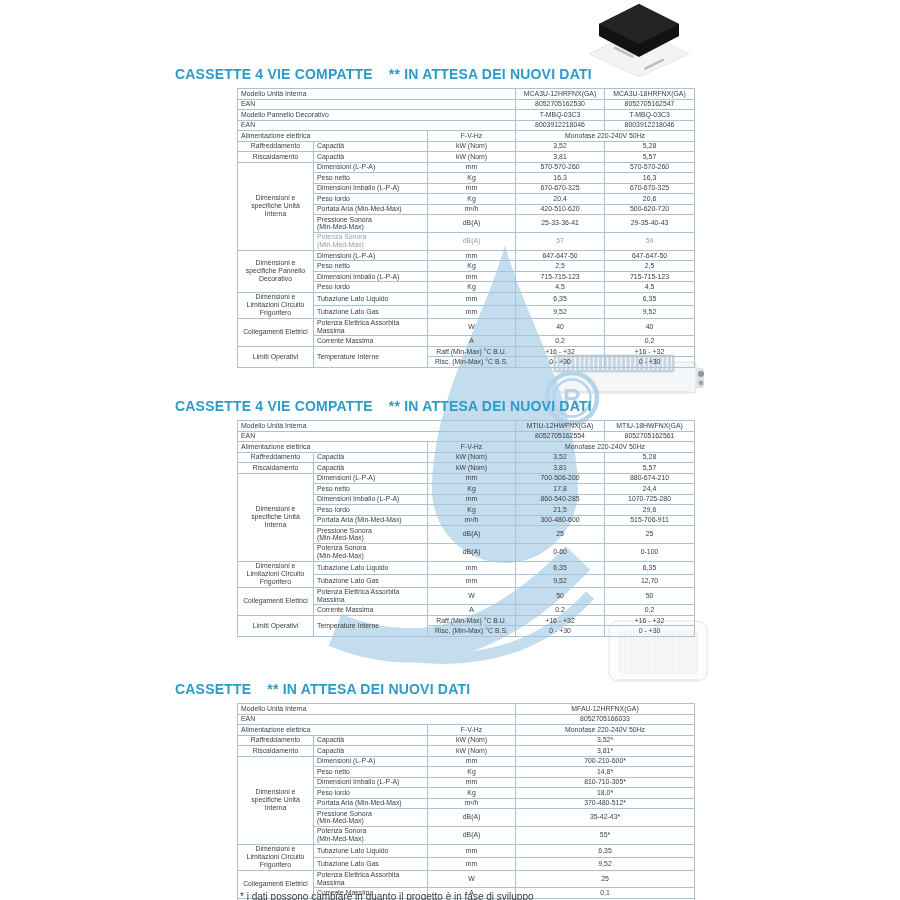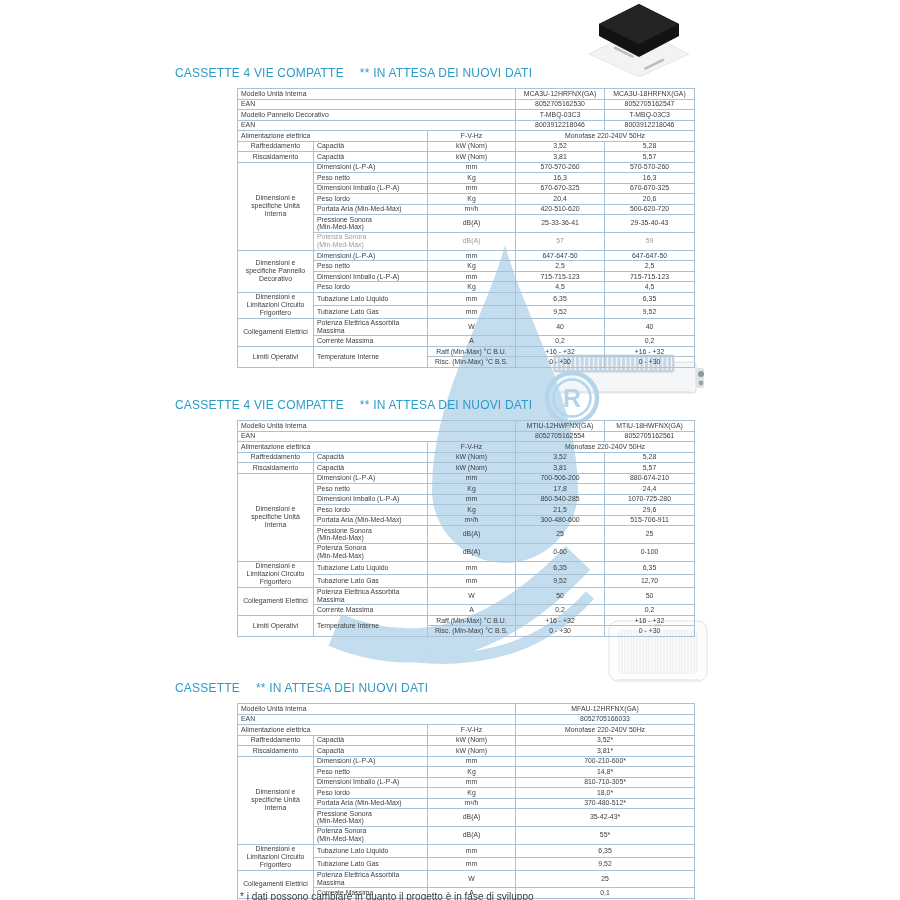--- a/index.html
+++ b/index.html
@@ -11,21 +11,21 @@
   
   .watermark{position:absolute;left:320px;top:200px;width:370px;height:470px;z-index:2;pointer-events:none;}
   
   .prod{position:absolute;z-index:1;}
   #img-cassette{left:585px;top:3px;}
   #img-ducted{left:540px;top:350px;}
   #img-console{left:602px;top:616px;}
   
   .title{
     position:absolute;z-index:4;
-    font-size:12px;font-weight:normal;color:#2d9bc7;letter-spacing:.2px;
+    font-size:14px;font-weight:bold;color:#2d9bc7;letter-spacing:.2px;
     white-space:nowrap;
   }
   .title .note{margin-left:16px;}
   #title-1{left:175px;top:66px;}
   #title-2{left:175px;top:398px;}
   #title-3{left:175px;top:681px;}
   
   table.spec{
     position:absolute;z-index:3;border-collapse:collapse;table-layout:fixed;
     width:457px;background:transparent;

